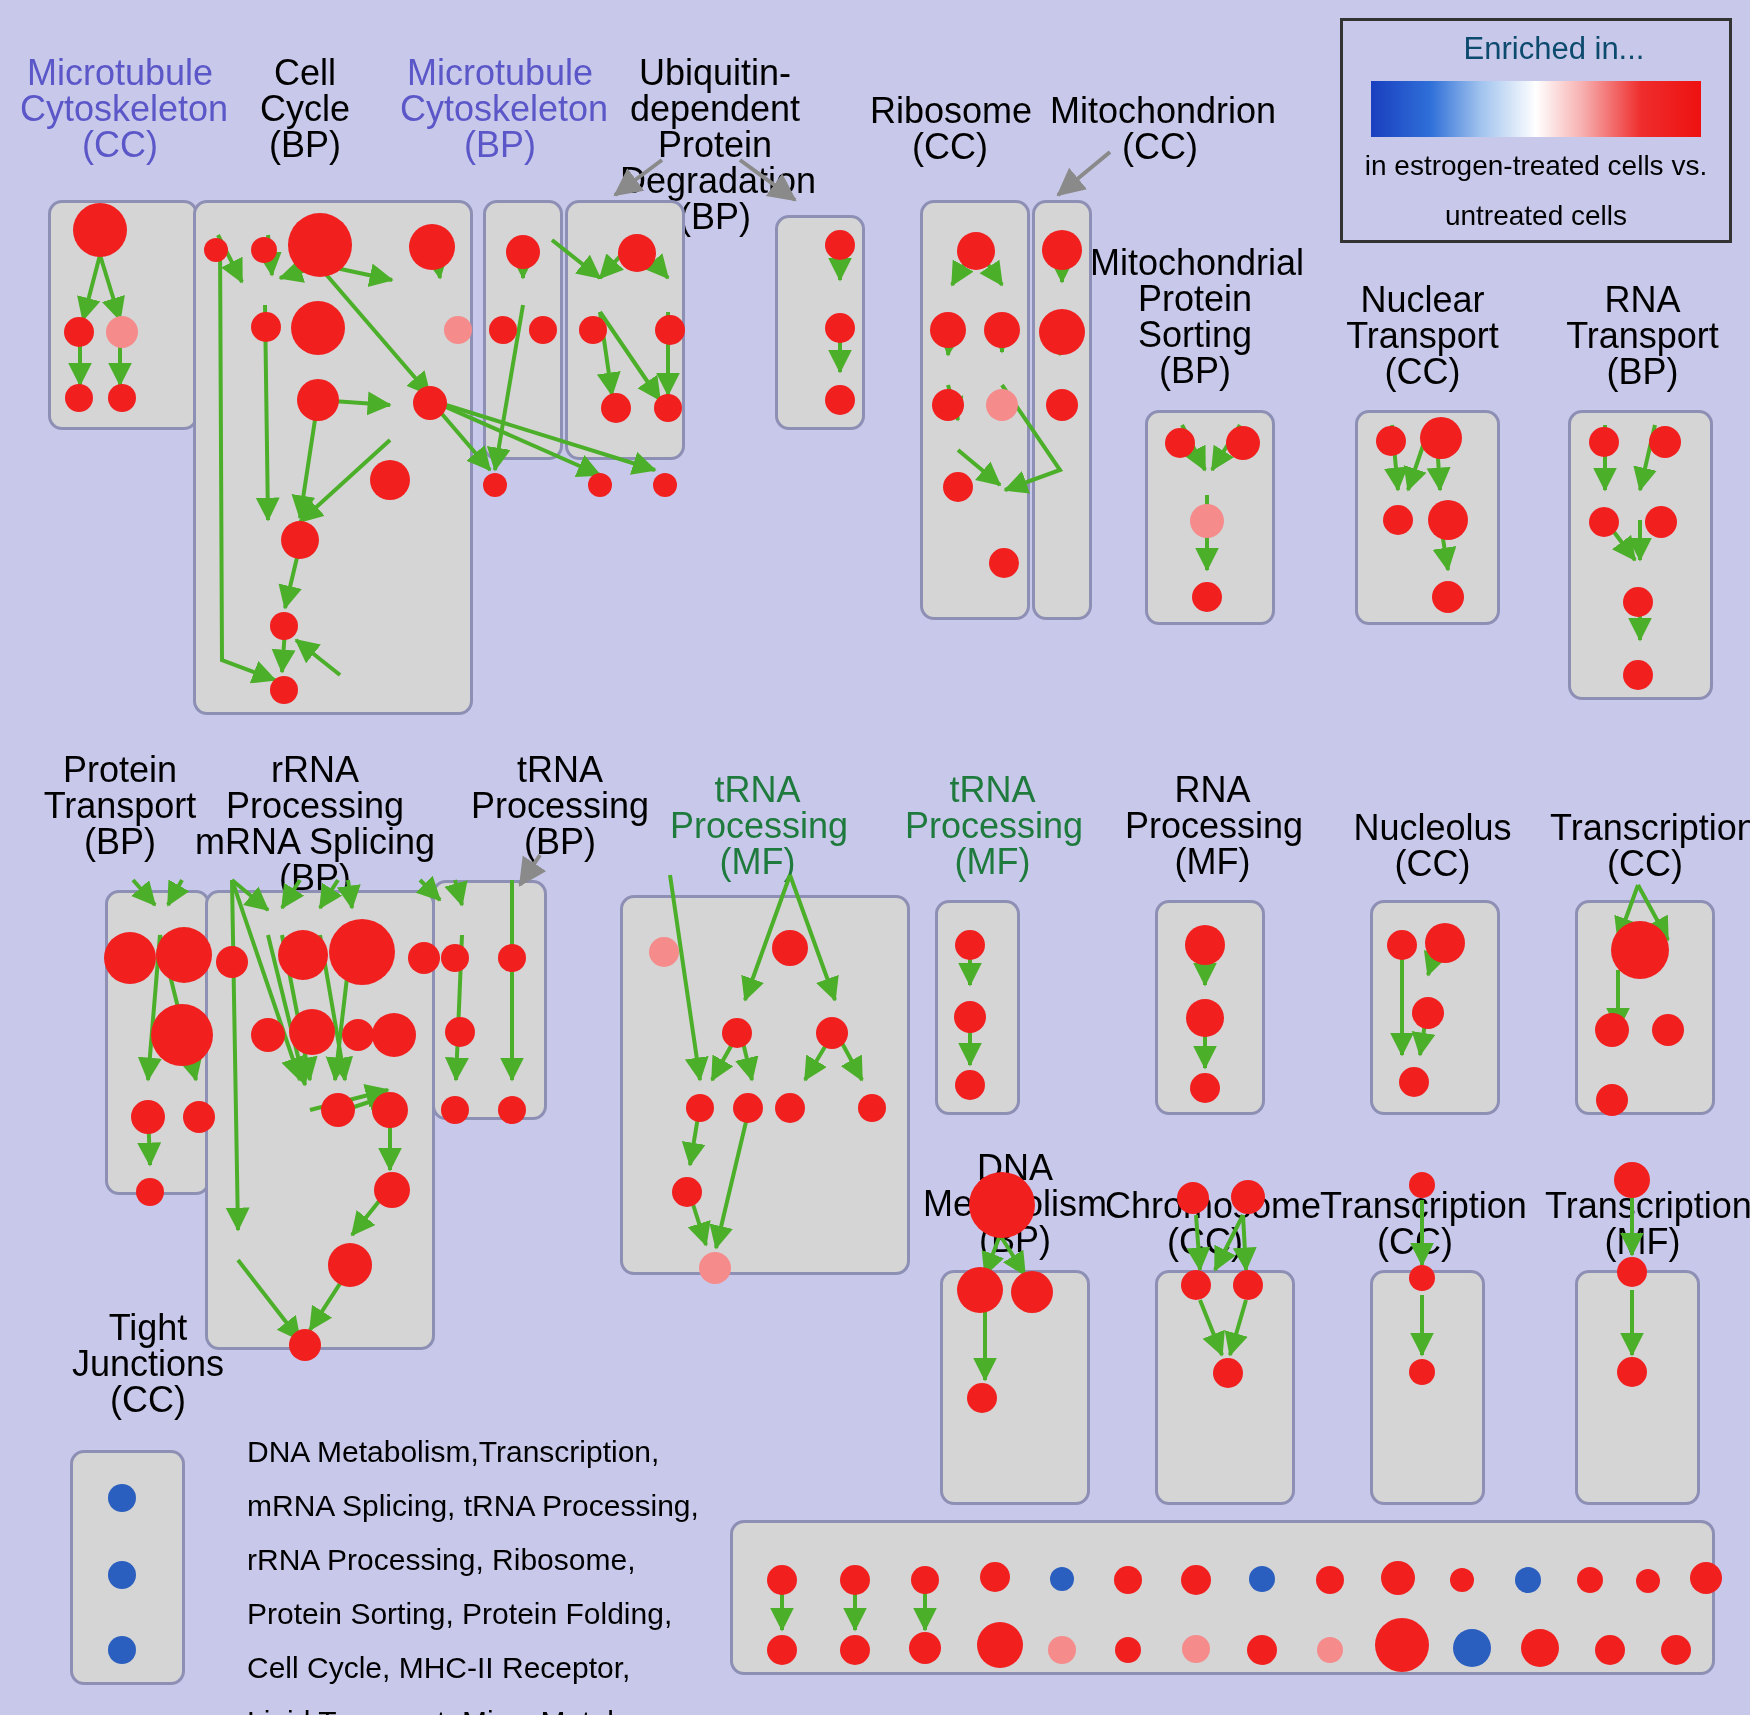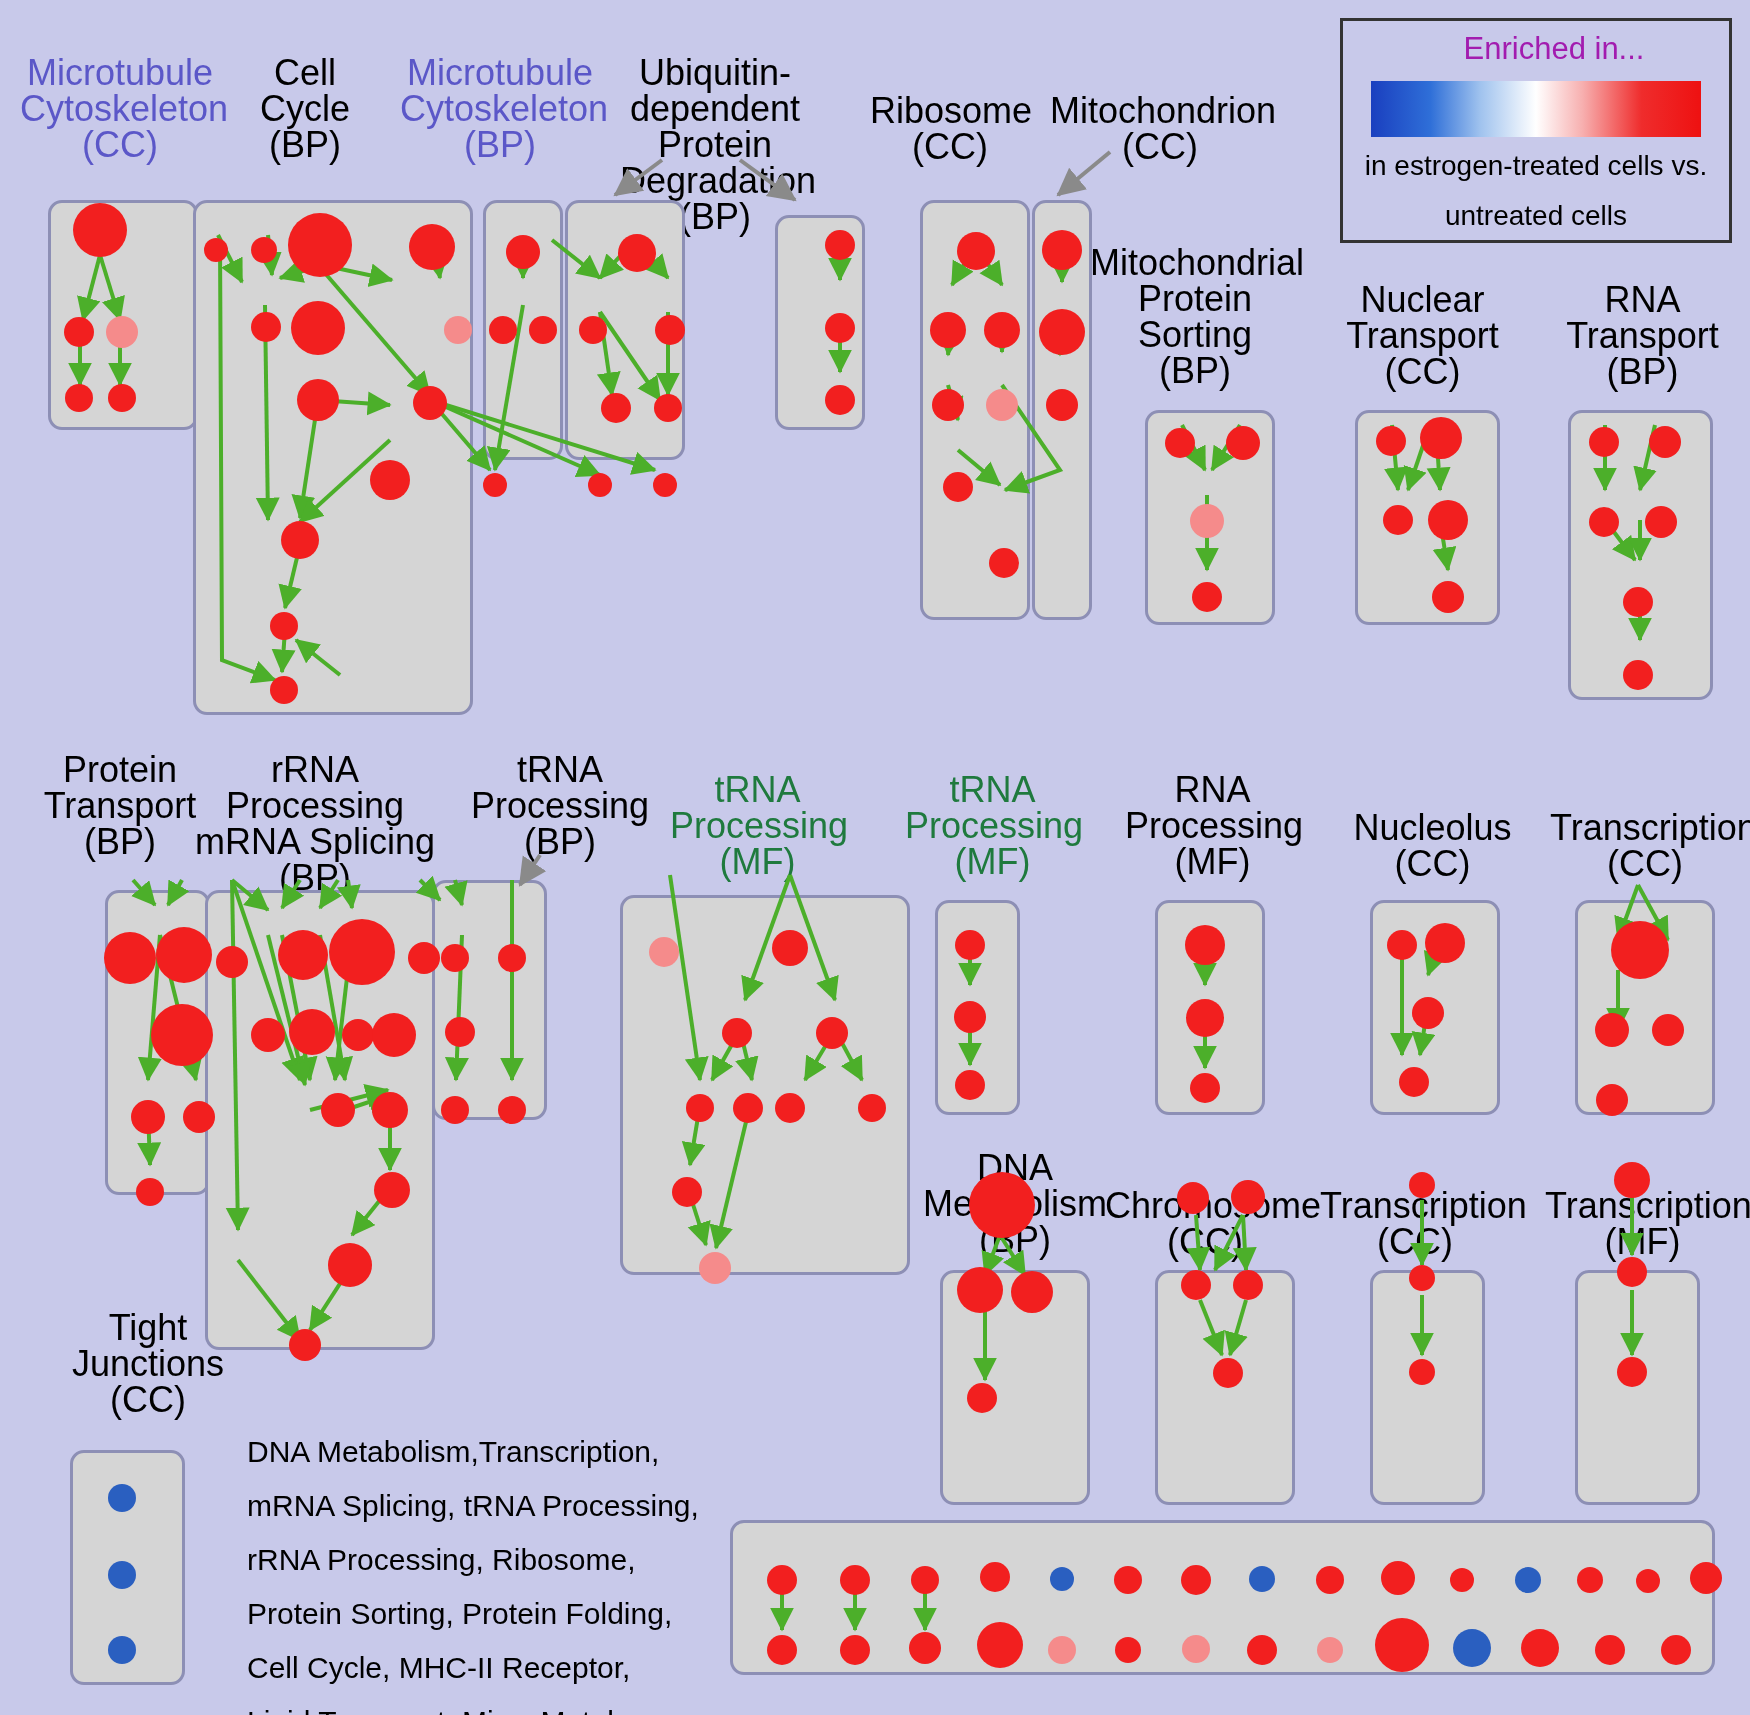--- a/index.html
+++ b/index.html
@@ -29,21 +29,21 @@
   .lbl.purple{color:#5b57c8;}
   .lbl.green{color:#1f7a3e;}
   svg.net{position:absolute;left:0;top:0;width:1750px;height:1715px;pointer-events:none;}
   .legend{
     position:absolute;
     background:#c8c9ea;
     border:3px solid #333;
     box-sizing:border-box;
   }
   .legend .ltitle{
-    text-align:center;font-size:31px;color:#a21caf;margin-top:10px;padding-left:36px;
+    text-align:center;font-size:31px;color:#0c4a6e;margin-top:10px;padding-left:36px;
   }
   .grad{
     margin:14px auto 0 auto;
     height:56px;
     background:linear-gradient(to right,#1a3fbf 0%,#2f6fd8 18%,#9fc2ee 33%,#ffffff 50%,#f7b0b0 64%,#ef2c2c 82%,#ee1111 100%);
   }
   .lrow{display:flex;justify-content:space-between;font-size:30px;padding:4px 18px 0 18px;}
   .lsub{text-align:center;font-size:28px;line-height:50px;margin-top:4px;}
   .bigtext{
     position:absolute;

